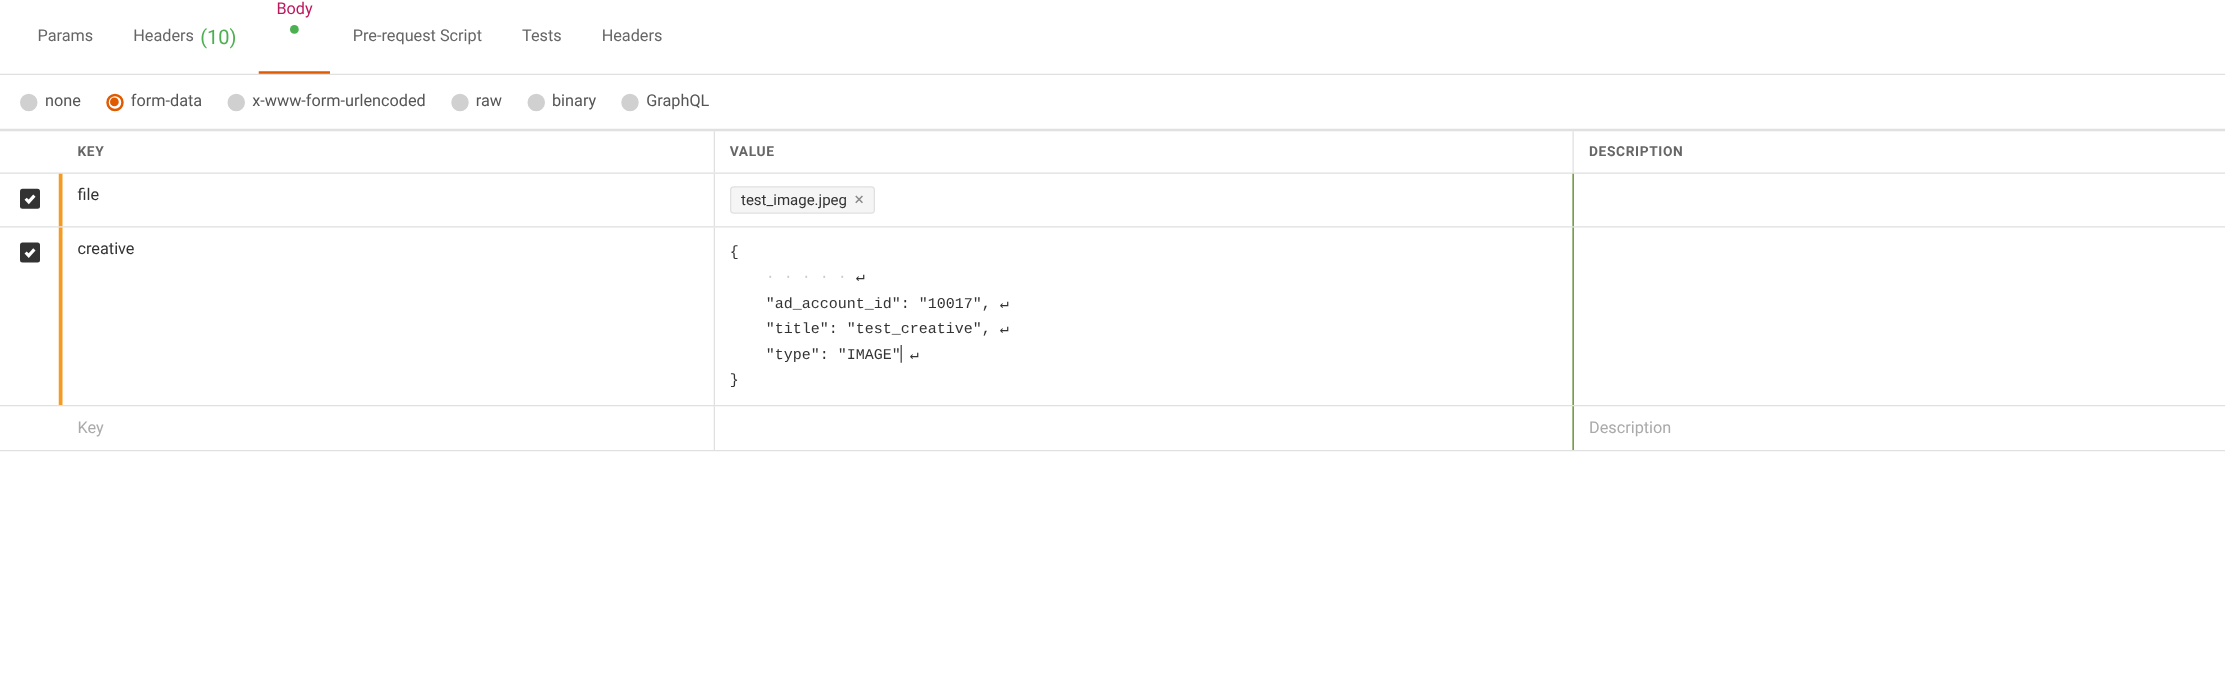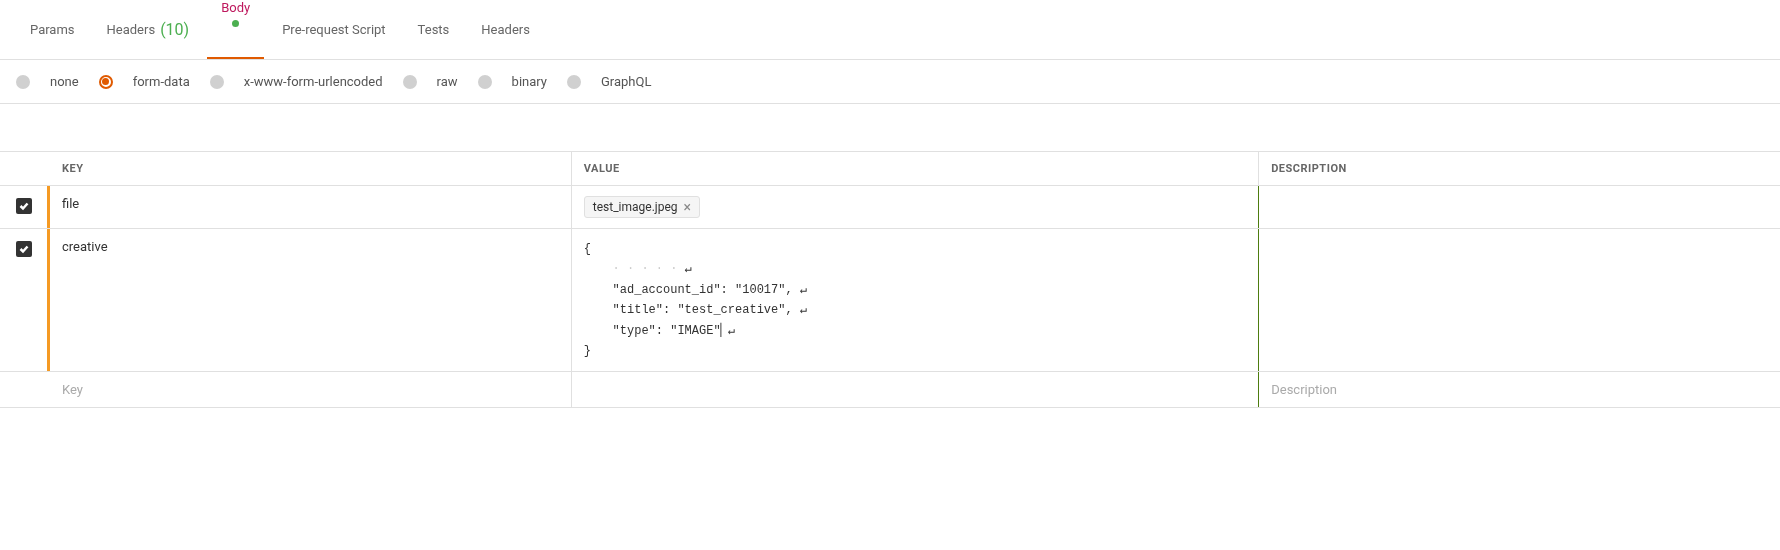--- a/index.html
+++ b/index.html
@@ -73,21 +73,21 @@
       display: flex;
       align-items: center;
       gap: 20px;
       padding: 14px 16px;
       border-bottom: 1px solid #e0e0e0;
     }
 
     .radio-option {
       display: flex;
       align-items: center;
-      gap: 20px;
+      gap: 6px;
       cursor: pointer;
       color: #555;
       font-size: 13px;
     }
 
     .radio-circle {
       width: 14px;
       height: 14px;
       border-radius: 50%;
       border: 2px solid #ccc;
@@ -110,21 +110,20 @@
       background: #e05a00;
     }
 
     .radio-circle.unselected {
       background: #d0d0d0;
       border-color: #d0d0d0;
     }
 
     .table-container {
       width: 100%;
-      margin-top: 47px;
     }
 
     .table-header {
       display: flex;
       border-bottom: 1px solid #e0e0e0;
       border-top: 1px solid #e0e0e0;
       background: #fff;
     }
 
     .col-check {

